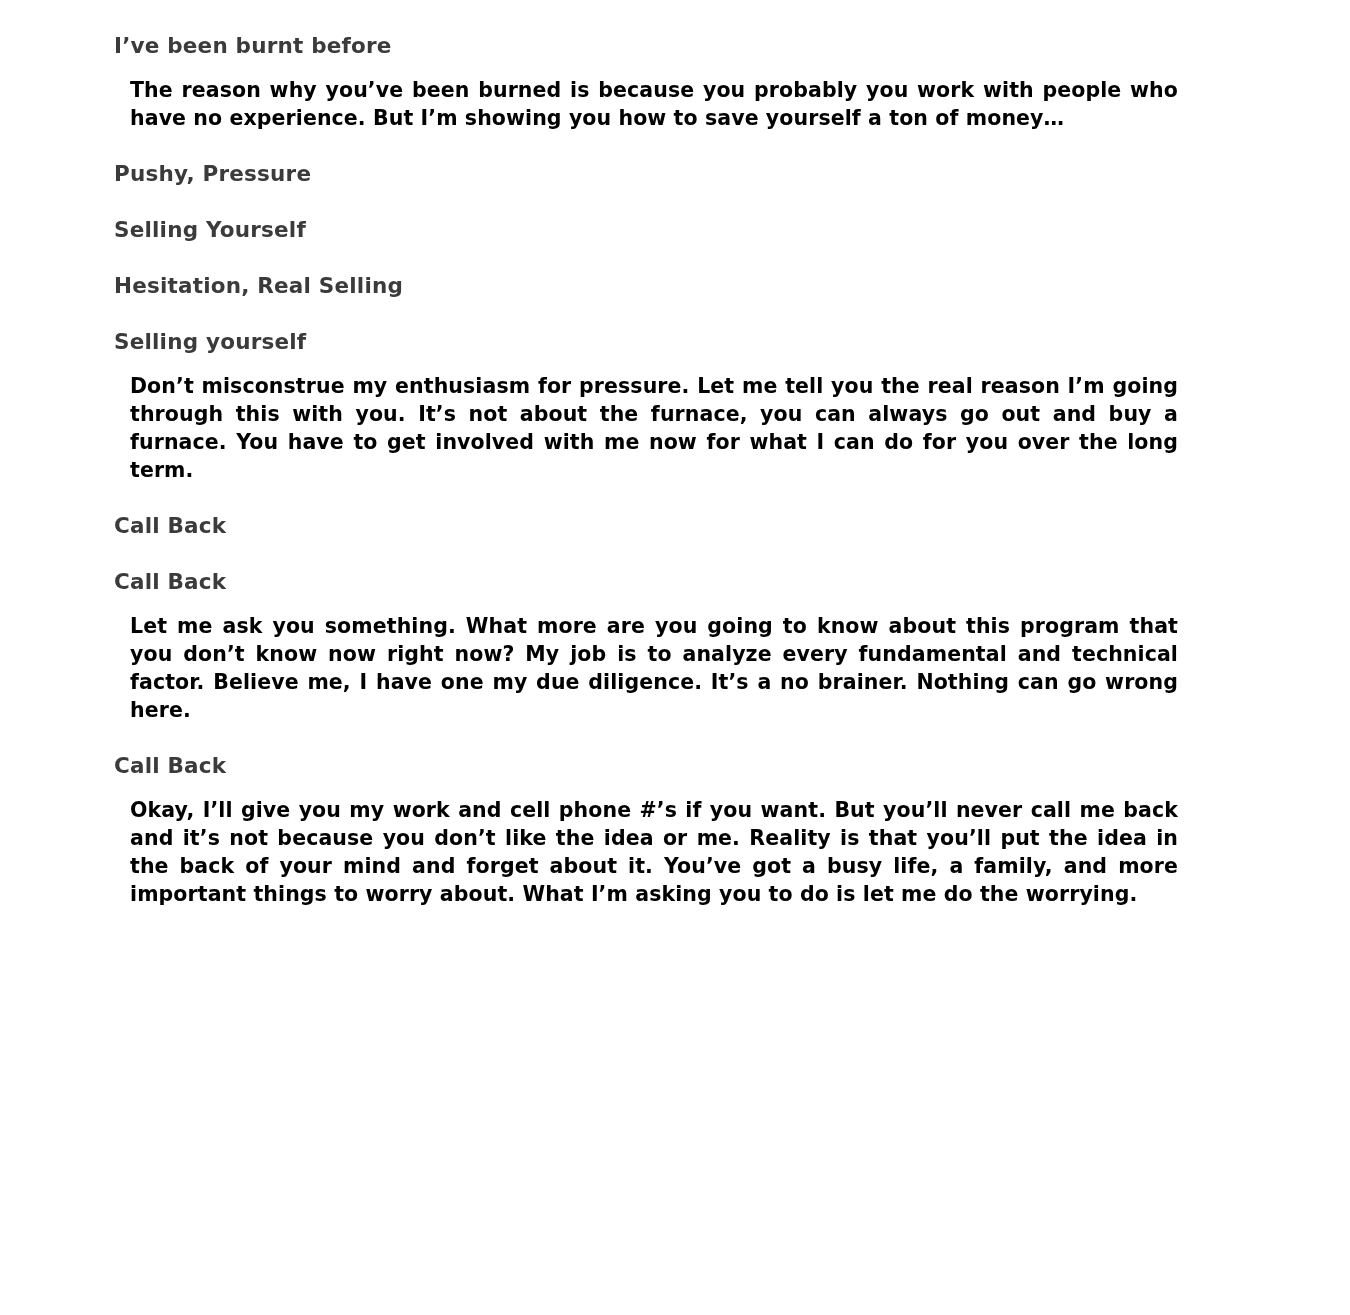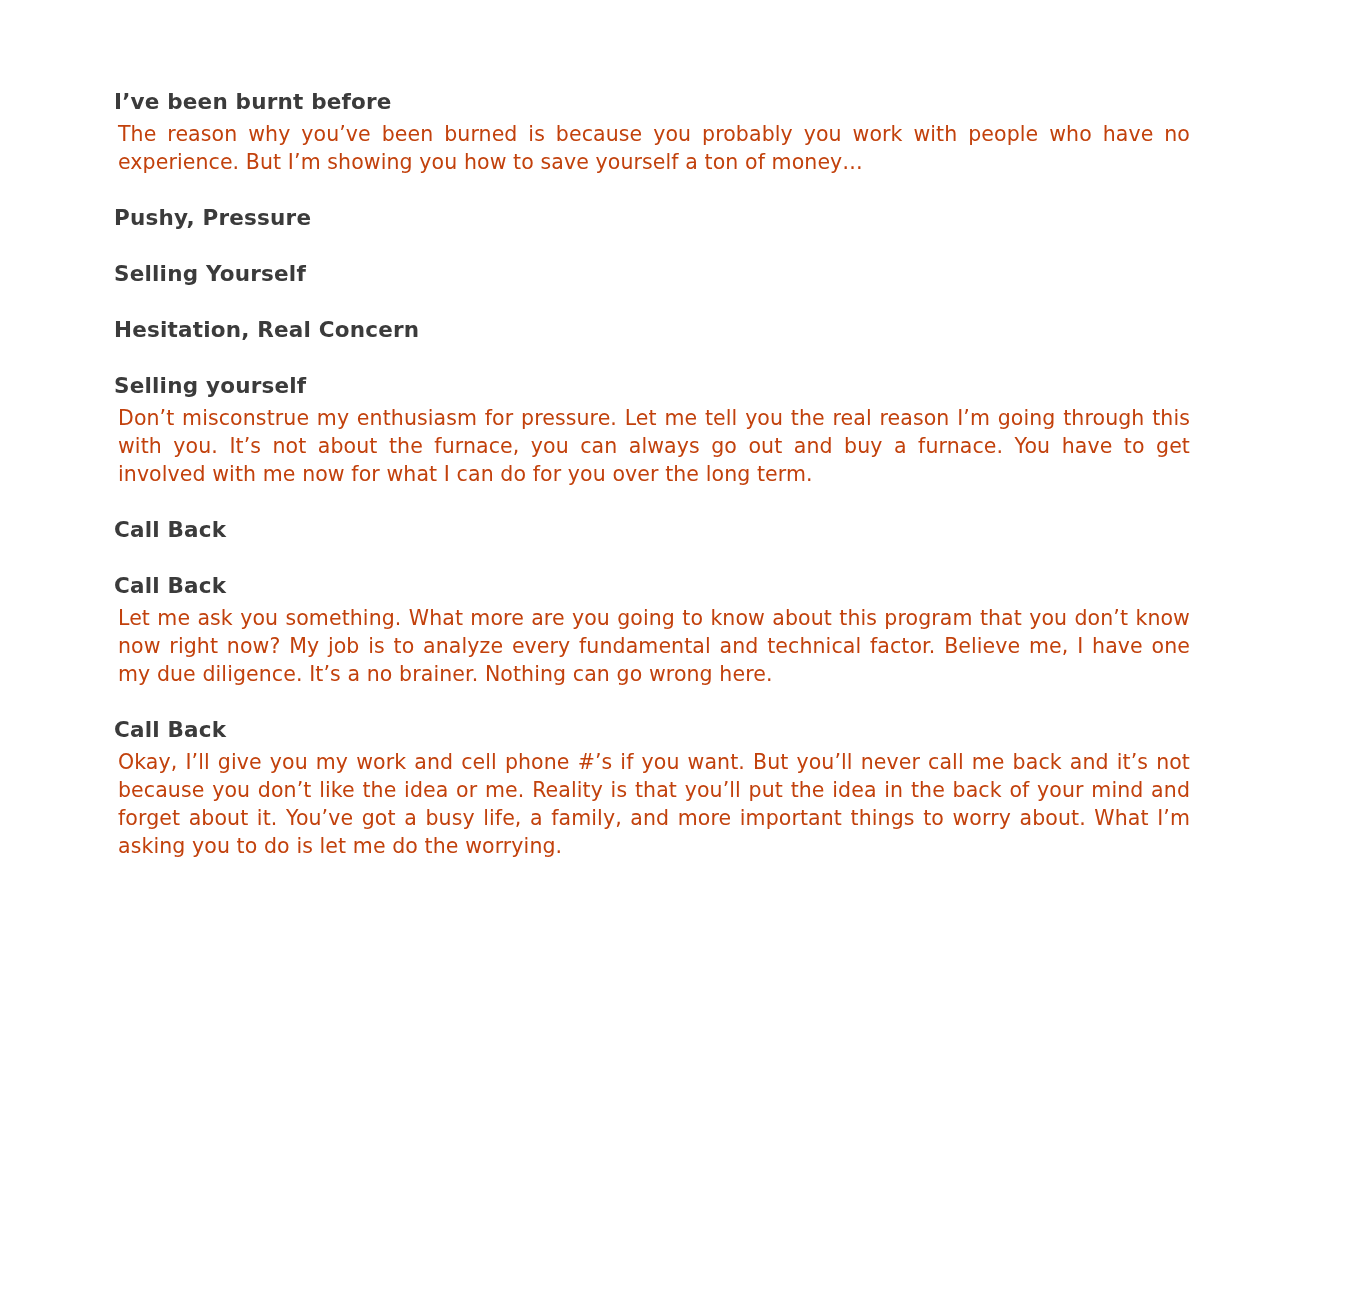--- a/index.html
+++ b/index.html
@@ -8,44 +8,44 @@
     background: #ffffff;
   }
   body {
     width: 1350px;
     height: 1315px;
     font-family: "DejaVu Sans", "Liberation Sans", sans-serif;
     box-sizing: border-box;
     overflow: hidden;
   }
   .doc {
-    padding: 88px 0 0 114px;
+    padding: 32px 0 0 114px;
     width: 1080px;
     box-sizing: content-box;
   }
   .section {
     margin: 0 0 28px 0;
   }
   .section:last-child {
     margin-bottom: 0;
   }
   .section h2 {
     margin: 0;
     font-size: 21.5px;
     line-height: 28px;
     font-weight: 700;
     color: #3b3b3b;
     letter-spacing: 0.2px;
   }
   .section p {
-    margin: 4px;
+    margin: 16px;
     font-size: 20.5px;
     line-height: 28px;
-    font-weight: 400;
-    color: #c2410c;
+    font-weight: 700;
+    color: #000000;
     text-align: justify;
     letter-spacing: 0.1px;
   }
 </style>
 </head>
 <body>
 
 <div class="doc">
 
   <div class="section">
@@ -55,21 +55,21 @@
 
   <div class="section">
     <h2>Pushy, Pressure</h2>
   </div>
 
   <div class="section">
     <h2>Selling Yourself</h2>
   </div>
 
   <div class="section">
-    <h2>Hesitation, Real Concern</h2>
+    <h2>Hesitation, Real Selling</h2>
   </div>
 
   <div class="section">
     <h2>Selling yourself</h2>
     <p>Don’t misconstrue my enthusiasm for pressure. Let me tell you the real reason I’m going through this with you. It’s not about the furnace, you can always go out and buy a furnace. You have to get involved with me now for what I can do for you over the long term.</p>
   </div>
 
   <div class="section">
     <h2>Call Back</h2>
   </div>

